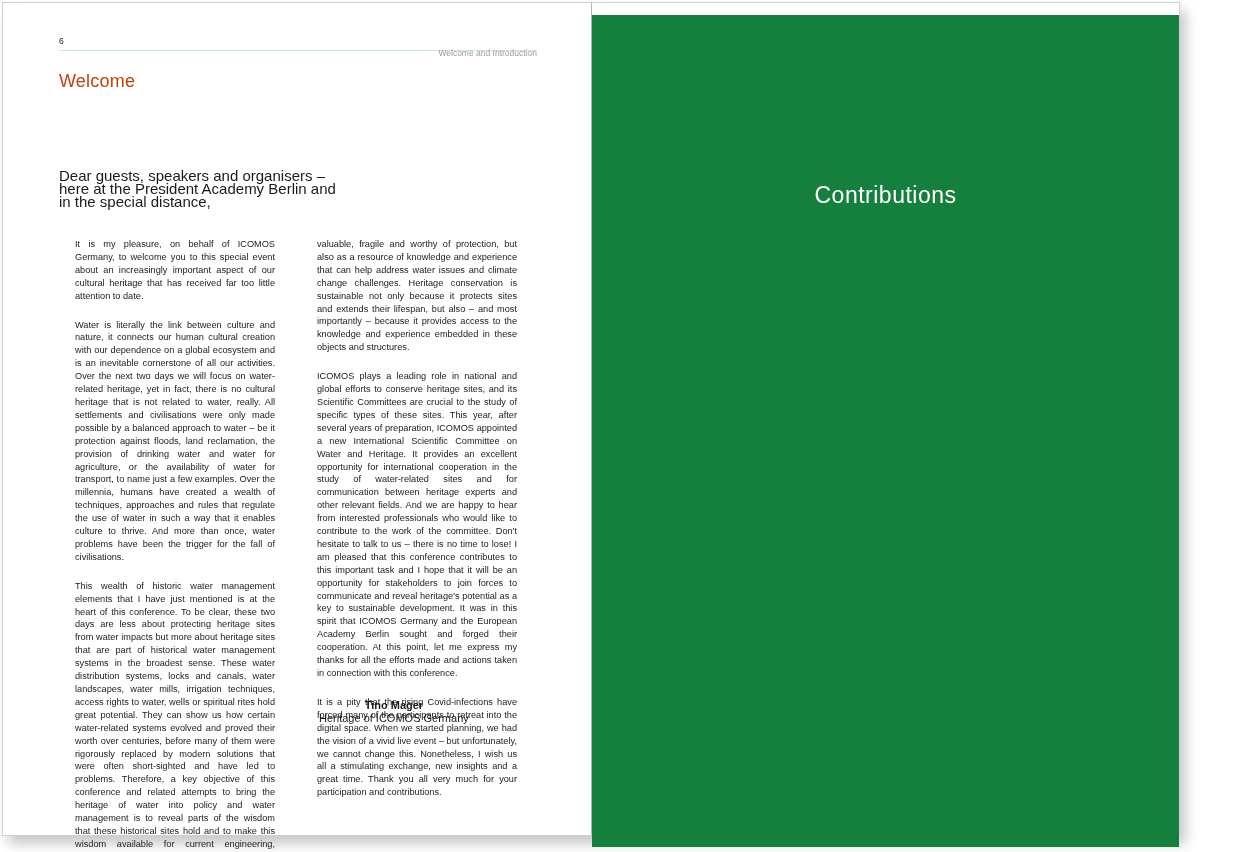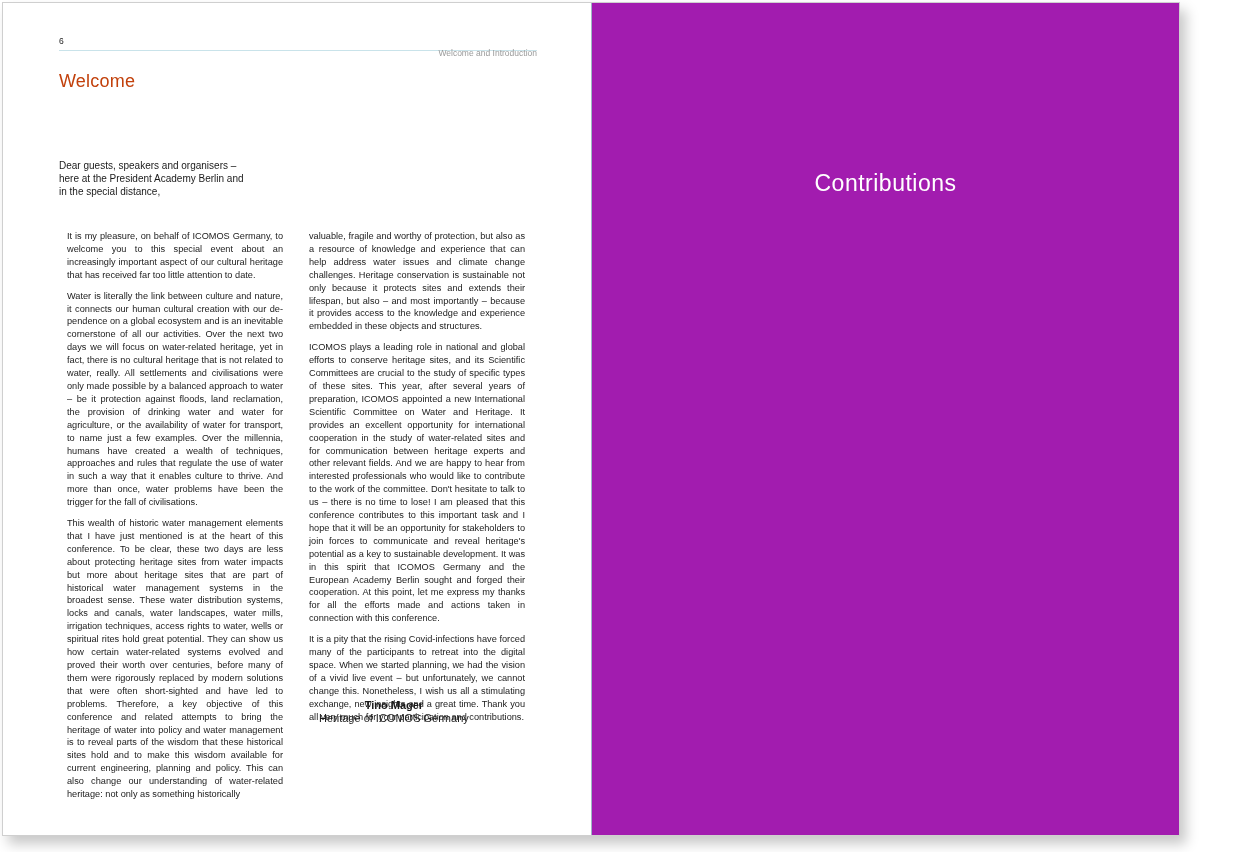--- a/index.html
+++ b/index.html
@@ -11,43 +11,43 @@
     position: absolute; left: 2px; top: 2px; width: 1178px; height: 834px;
     box-shadow: 6px 8px 12px rgba(0,0,0,0.22);
     border: 1px solid #cfcfcf; box-sizing: border-box;
     display: flex;
   }
   .page-left {
     position: relative; width: 588px; height: 100%; background: #ffffff;
     border-right: 1px solid #9fb8c4;
   }
   .page-right {
-    position: relative; flex: 1; height: 100%; background: #a21caf;
+    position: relative; flex: 1; height: 100%; background: #15803d; margin-top: 12px;
   }
   .running-head {
     position: absolute; left: 56px; top: 31px; width: 478px; height: 16px;
     border-bottom: 1px solid #c9e3ea;
     font-size: 8.5px; 
   }
   .page-number { position: absolute; left: 0; top: 2px; color: #222; }
   .section-title { position: absolute; right: 0; top: 14px; color: #9a9a9a; }
   .page-title {
     position: absolute; left: 56px; top: 68px; font-size: 18px; font-weight: normal; margin: 0;
     letter-spacing: 0.2px; color: #c2410c;
   }
   .salutation {
-    position: absolute; left: 56px; top: 156px; width: 240px;
-    font-size: 10px; line-height: 13px; color: #1a1a1a;
+    position: absolute; left: 56px; top: 166px; width: 240px;
+    font-size: 15px; line-height: 13px; color: #1a1a1a;
   }
   .salutation div { white-space: nowrap; }
   .col {
     position: absolute; top: 219px; width: 232px;
     font-size: 9.2px; line-height: 12.9px; text-align: justify; hyphens: manual;
   }
-  .col p { margin: 8px; }
+  .col p { margin: 16px; }
   .col-1 { left: 56px; }
   .col-2 { left: 298px; }
   .signature {
     position: absolute; left: 316px; top: 696px; font-size: 11px; line-height: 13px; text-align: center;
   }
   .signature .name { font-weight: bold; }
   .chapter-title {
     position: absolute; left: 0; right: 0; top: 167px; text-align: center;
     font-size: 23px; color: #ffffff; letter-spacing: 0.5px; font-weight: normal; margin: 0;
   }

